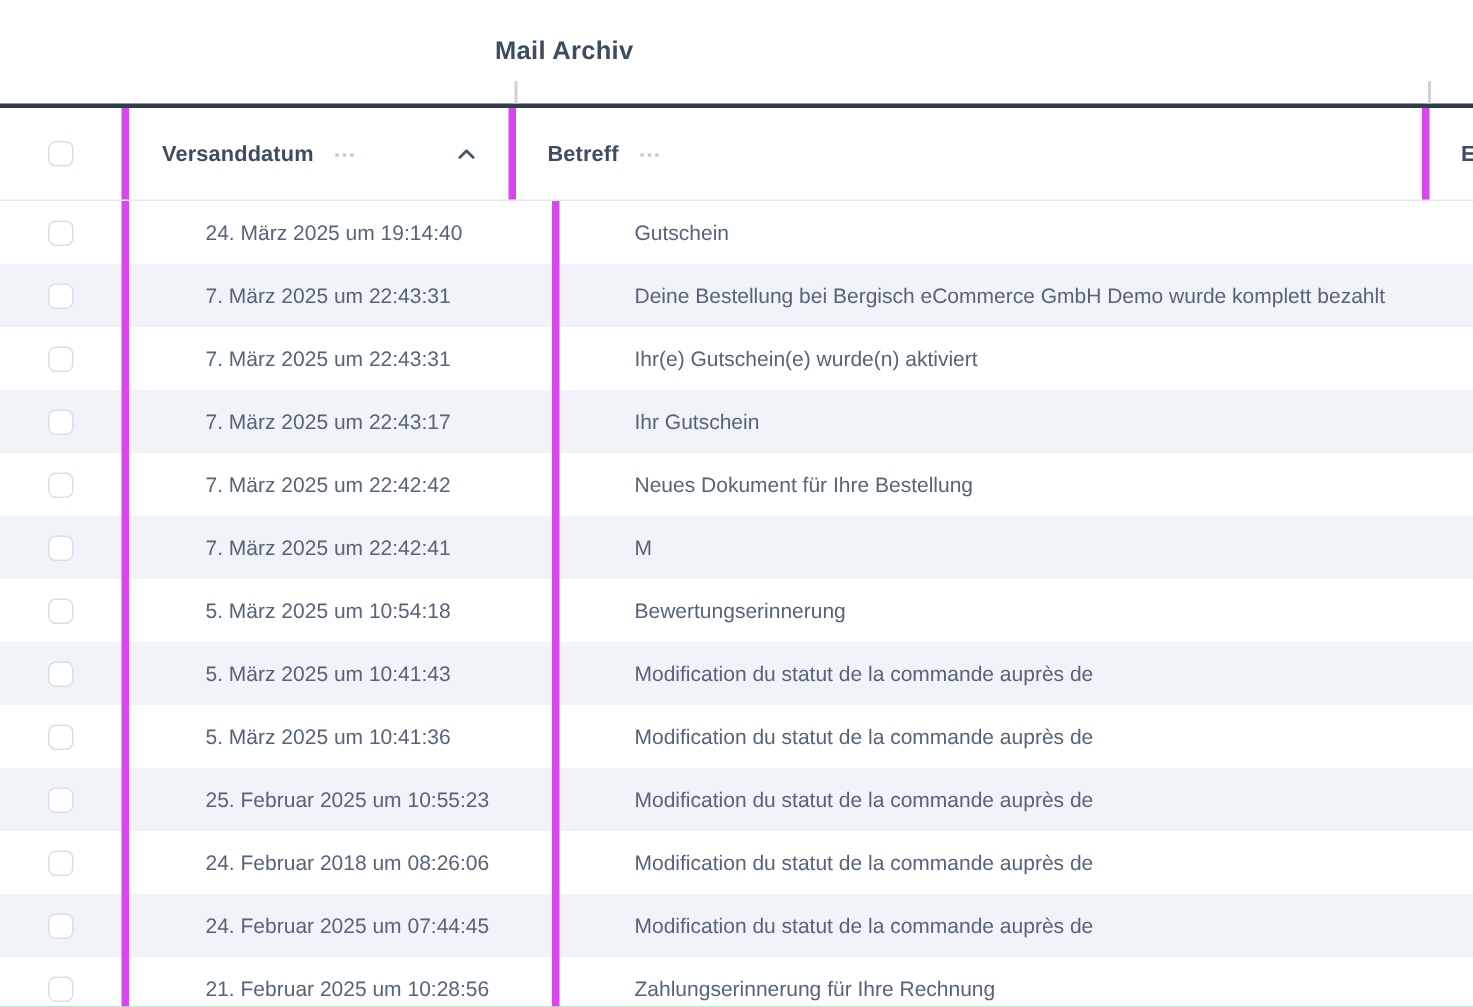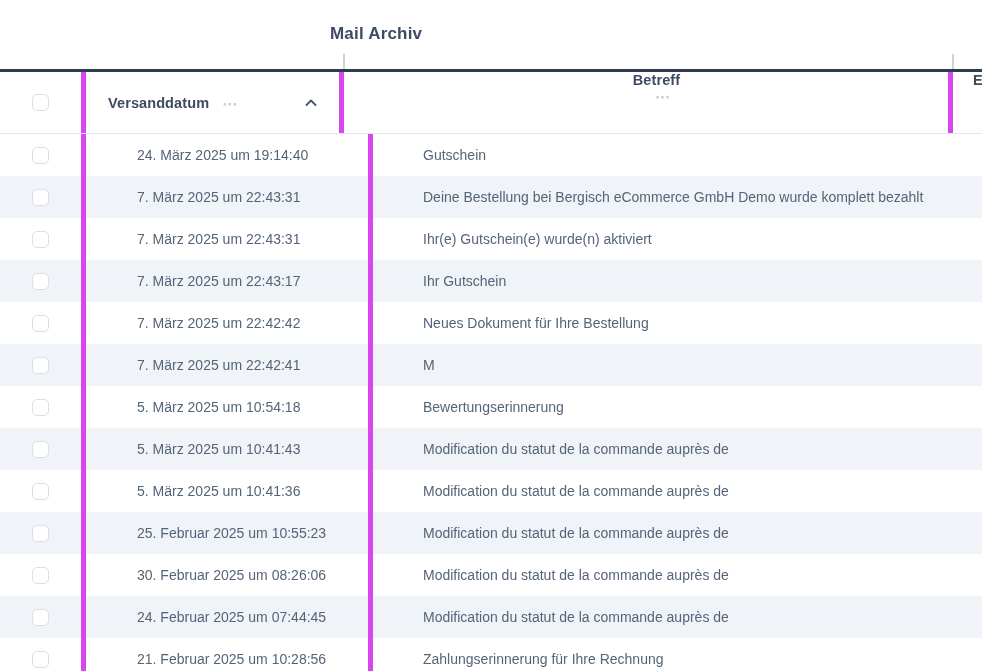--- a/index.html
+++ b/index.html
@@ -74,21 +74,21 @@
     background: #ffffff;
     flex: 0 0 auto;
   }
 
   .th {
     font-size: 14.5px;
     font-weight: 700;
     color: #3c4c62;
     letter-spacing: 0.1px;
   }
-  .th-pad { padding-left: 21px; flex-direction: column; }
+  .th-pad { padding-left: 21px; }
   .th-date-pad { padding-left: 22px; }
 
   .menu-dots {
     margin-left: 13px;
     color: #c4ccd5;
     font-size: 15px;
     font-weight: 700;
     letter-spacing: 1px;
     line-height: 1;
     transform: translateY(1px);
@@ -286,21 +286,21 @@
     <div class="cell td recipient-cell">
       <span>S</span>
     </div>
   </div>
 
   <div class="row data-row">
     <div class="cell bdr check-cell">
       <span class="checkbox"></span>
     </div>
     <div class="cell bdr td date-cell">
-      <span>30. Februar 2025 um 08:26:06</span>
+      <span>24. Februar 2018 um 08:26:06</span>
     </div>
     <div class="cell bdr td subject-cell">
       <span>Modification du statut de la commande auprès de</span>
     </div>
     <div class="cell td recipient-cell">
       <span>S</span>
     </div>
   </div>
 
   <div class="row data-row alt">

